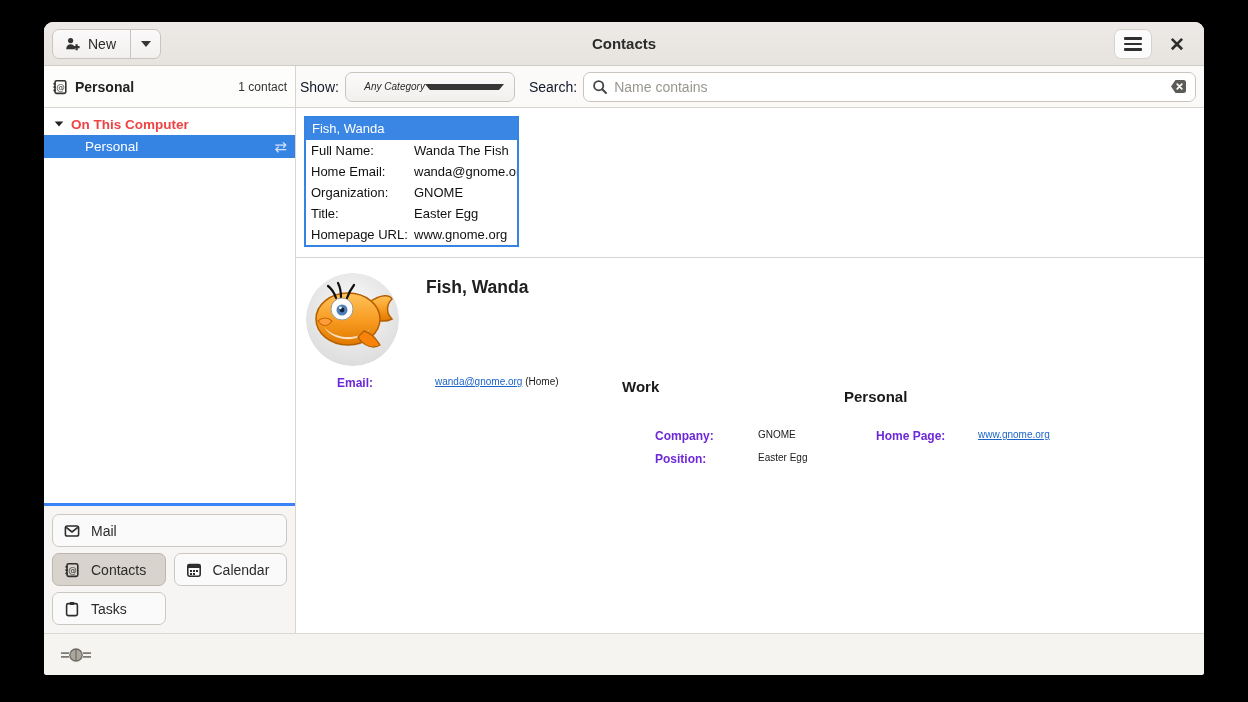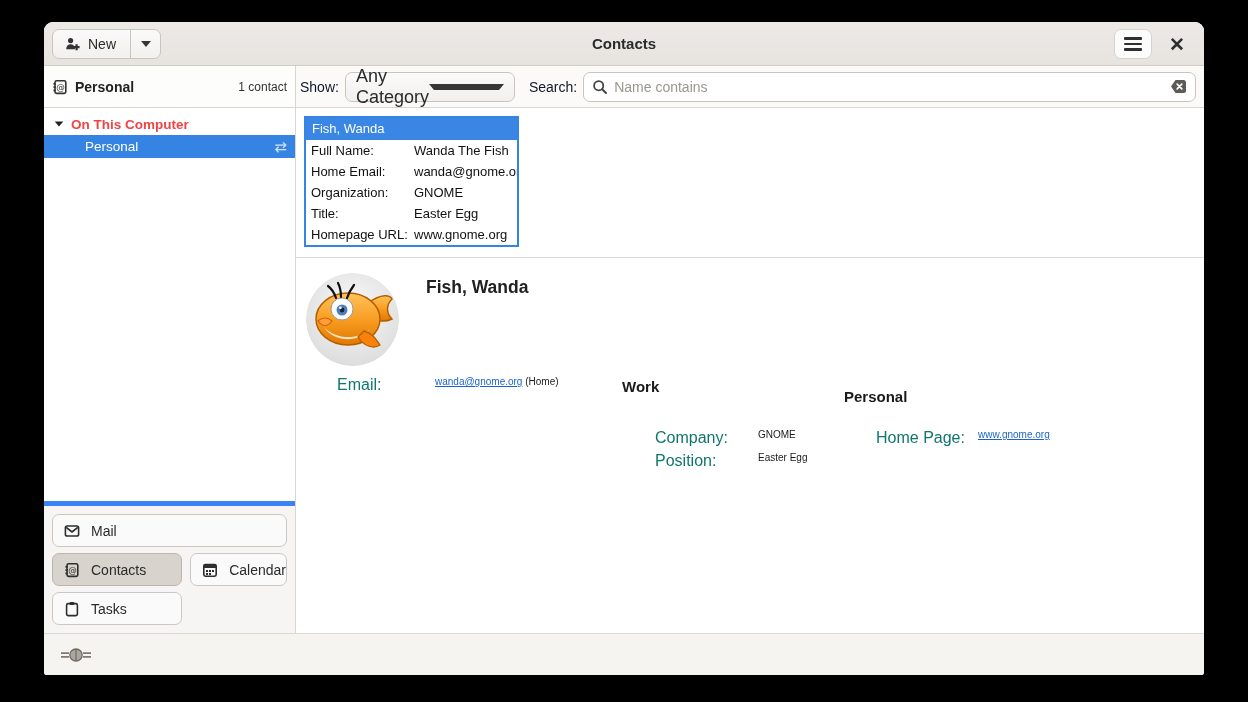--- a/index.html
+++ b/index.html
@@ -52,21 +52,21 @@
   }
   .sb-header .title { font-weight:bold; font-size:14px; color:#222; }
   .sb-header .count { margin-left:auto; font-size:12px; color:#333; }
   .toolbar { flex:1; display:flex; align-items:center; padding:0 8px 0 4px; gap:6px; }
   .toolbar label { font-size:14px; color:#0f172a; }
   .combo {
     width:170px; height:30px; background:linear-gradient(#fbfafa,#f2f0ee);
     border:1px solid #c9c4be; border-radius:7px; display:flex; align-items:center;
     padding:0 10px; cursor:pointer; margin-right:8px;
   }
-  .combo span { flex:1; text-align:left; font-size:18px; color:#2b2b2b; }
+  .combo span { flex:1; text-align:right; font-size:10px; color:#2b2b2b;font-style:italic; }
   .search-entry {
     flex:1; height:30px; background:#fff; border:1px solid #c9c4be; border-radius:7px;
     display:flex; align-items:center; padding:0 8px; gap:6px;
   }
   .search-entry input {
     flex:1; border:none; outline:none; font-size:14px; color:#7f1d1d; background:transparent;
     font-family:"Liberation Sans", sans-serif;
   }
   .search-entry input::placeholder { color:#9a968f; }
   .clear-ic { flex:0 0 auto; cursor:pointer; }
@@ -77,22 +77,22 @@
   .tree { flex:1; padding-top:5px; }
   .tree-group { display:flex; align-items:center; gap:7px; height:22px; padding-left:10px; }
   .tree-group b { font-size:13.5px; color:#ef4444; }
   .tree-item-sel {
     height:23px; background:#3584e4; color:#fff; display:flex; align-items:center;
     padding-left:41px; font-size:13.5px; position:relative; cursor:pointer;
   }
   .tree-item-sel .sync { position:absolute; right:8px; color:#cfe0f7; font-size:15px; }
 
   .switcher {
-    flex:0 0 120px; border-top:5px solid #3b82f6; background:#f6f5f3;
-    padding:8px; display:grid; grid-template-columns:1fr; gap:6px 8px; align-content:start;
+    flex:0 0 120px; border-top:3px solid #3b82f6; background:#f6f5f3;
+    padding:8px; display:grid; grid-template-columns:1fr 1fr; gap:6px 8px; align-content:start;
   }
   .sw-btn {
     height:33px; background:#fbfafa; border:1px solid #cdc7c2; border-radius:7px;
     display:flex; align-items:center; gap:11px; padding-left:11px; cursor:pointer;
     font-size:14px; color:#2b2b2b;
   }
   .sw-btn.wide { grid-column:1 / span 2; }
   .sw-btn.active { background:#d8d3cc; border-color:#bdb6ae; }
 
   .content { flex:1; display:flex; flex-direction:column; background:#fff; min-width:0; }
@@ -106,21 +106,21 @@
     background:#3986e4; color:#fff; font-size:13px; padding:3px 6px 4px 6px;
     white-space:nowrap; overflow:hidden;
   }
   .mc-row { display:grid; grid-template-columns:103px 1fr; padding:0 0 0 5px; line-height:21px; font-size:13px; color:#111; }
   .mc-row .v { white-space:nowrap; overflow:hidden; }
 
   
   .preview { flex:1; position:relative; background:#fff; }
   .avatar { position:absolute; left:10px; top:15px; width:93px; height:93px; border-radius:50%; overflow:hidden; }
   .pv-name { position:absolute; left:130px; top:19px; font-size:17.5px; font-weight:bold; color:#202020; }
-  .pv-lab { font-weight:normal; font-size:16px; color:#0f766e; position:absolute; white-space:nowrap; }
+  .pv-lab { font-weight:bold; font-size:12px; color:#6d28d9; position:absolute; white-space:nowrap; }
   .pv-val { font-size:10px; color:#1a1a1a; position:absolute; white-space:nowrap; }
   .pv-h { position:absolute; font-size:15px; font-weight:bold; color:#1a1a1a; }
   a.lnk { color:#1c64c8; text-decoration:underline; }
 
   
   .statusbar {
     flex:0 0 42px; background:#f5f4f1; border-top:1px solid #dcd8d3;
     display:flex; align-items:center; padding-left:16px;
   }
 

